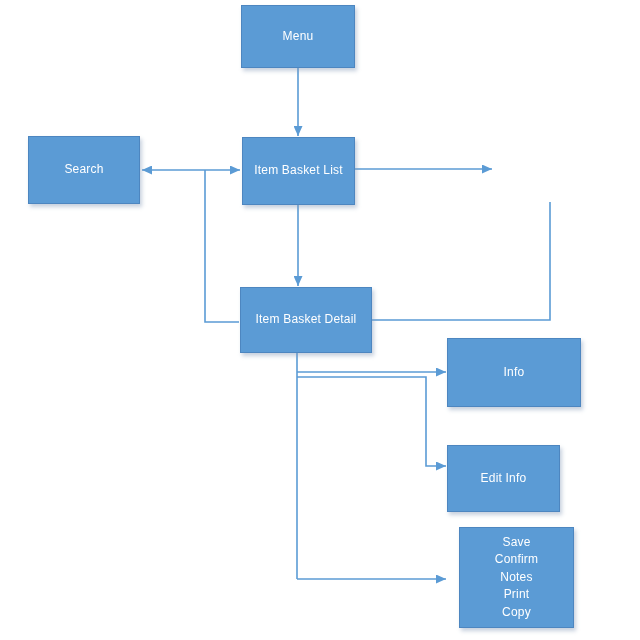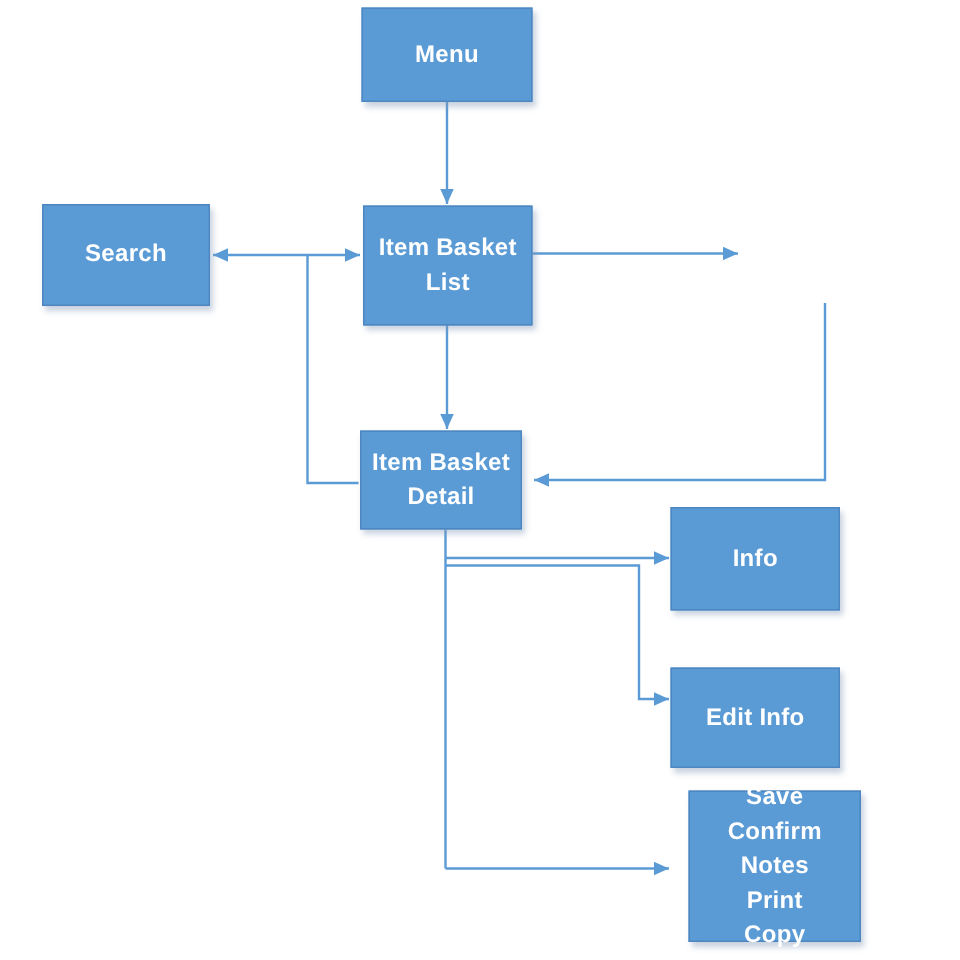--- a/index.html
+++ b/index.html
@@ -33,23 +33,22 @@
     position: absolute;
     box-sizing: border-box;
     background: var(--node-fill, #5b9bd5);
     border: 1px solid var(--node-border, #4d86c0);
     box-shadow: 2px 3px 4px rgba(130, 152, 182, 0.45);
     color: var(--text, #ffffff);
     display: flex;
     align-items: center;
     justify-content: center;
     text-align: center;
-    font-size: 16px;
+    font-size: 12px;
     letter-spacing: 0.2px;
-    font-weight: bold;
   }
   .node .label {
     white-space: pre-line;
     line-height: 1.45;
     padding: 2px 4px;
   }
 </style>
 </head>
 <body>
 
@@ -84,30 +83,30 @@
   </svg>
 
   <div class="node" style="left:241px; top:5px; width:114px; height:63px;">
     <span class="label">Menu</span>
   </div>
 
   <div class="node" style="left:28px; top:136px; width:112px; height:68px;justify-content:center;">
     <span class="label">Search</span>
   </div>
 
-  <div class="node" style="left:242px; top:137px; width:113px; height:80px;">
+  <div class="node" style="left:242px; top:137px; width:113px; height:68px;">
     <span class="label">Item Basket List</span>
   </div>
 
 
-  <div class="node" style="left:240px; top:287px; width:108px; height:66px;justify-content:flex-end;">
+  <div class="node" style="left:240px; top:287px; width:132px; height:66px;">
     <span class="label">Item Basket Detail</span>
   </div>
 
-  <div class="node" style="left:447px; top:338px; width:113px; height:69px;">
+  <div class="node" style="left:447px; top:338px; width:134px; height:69px;">
     <span class="label">Info</span>
   </div>
 
   <div class="node" style="left:447px; top:433px; width:113px; height:67px;margin-top:12px;">
     <span class="label">Edit Info</span>
   </div>
 
   <div class="node" style="left:459px; top:527px; width:115px; height:101px;">
     <span class="label">Save
 Confirm

